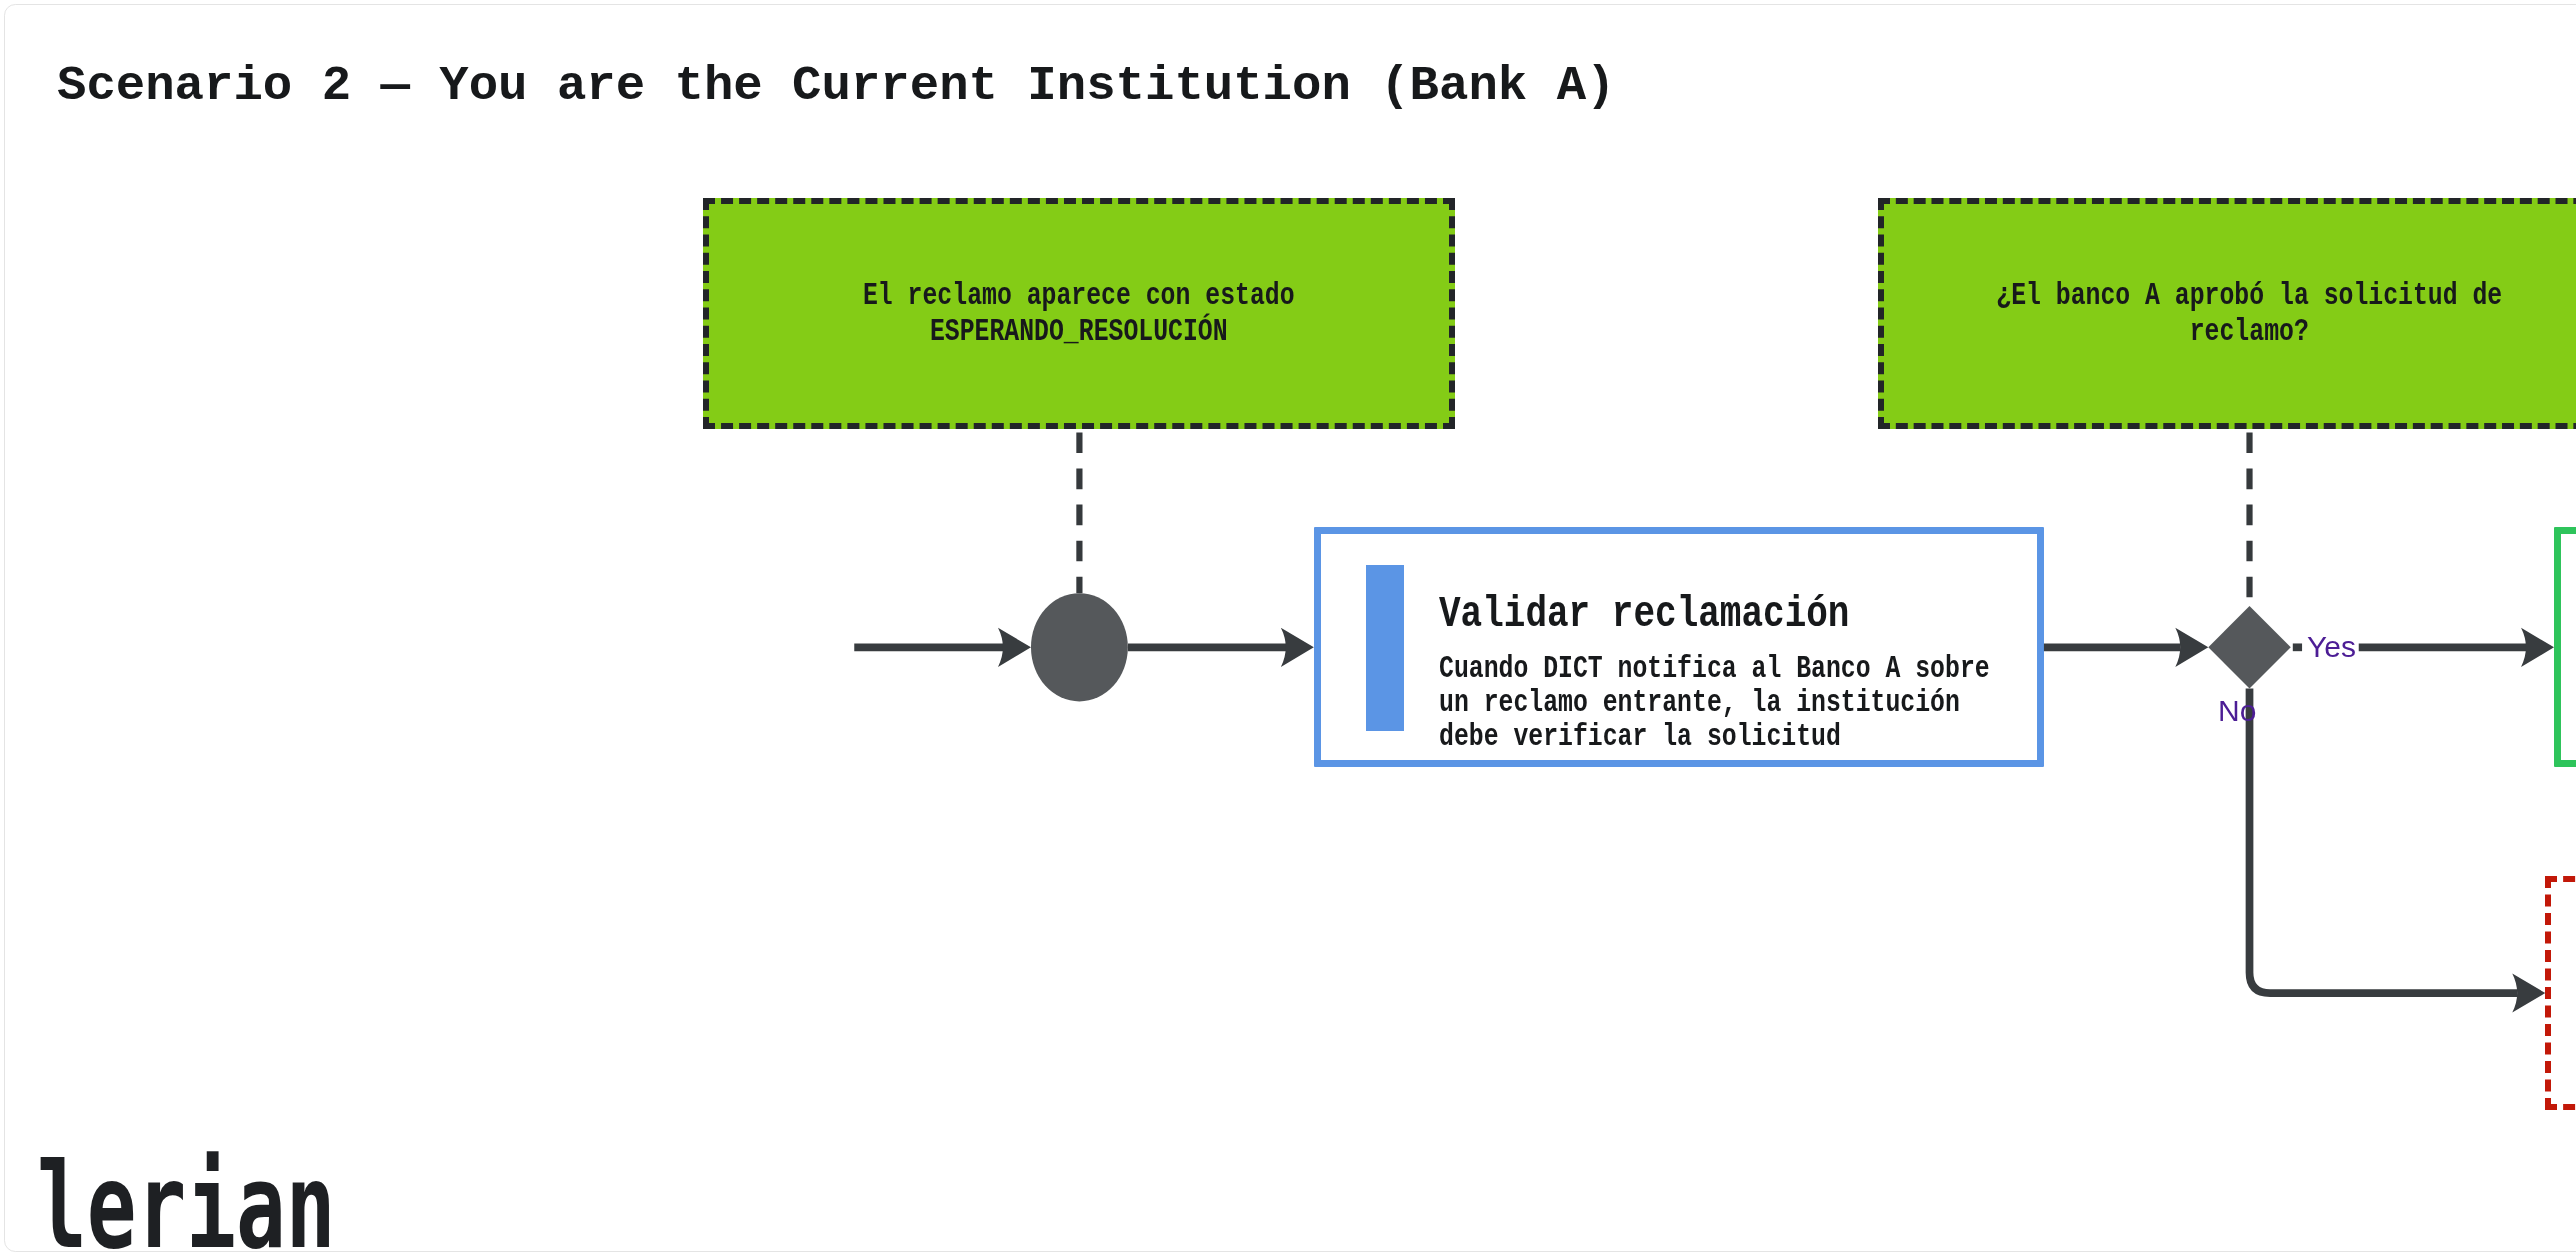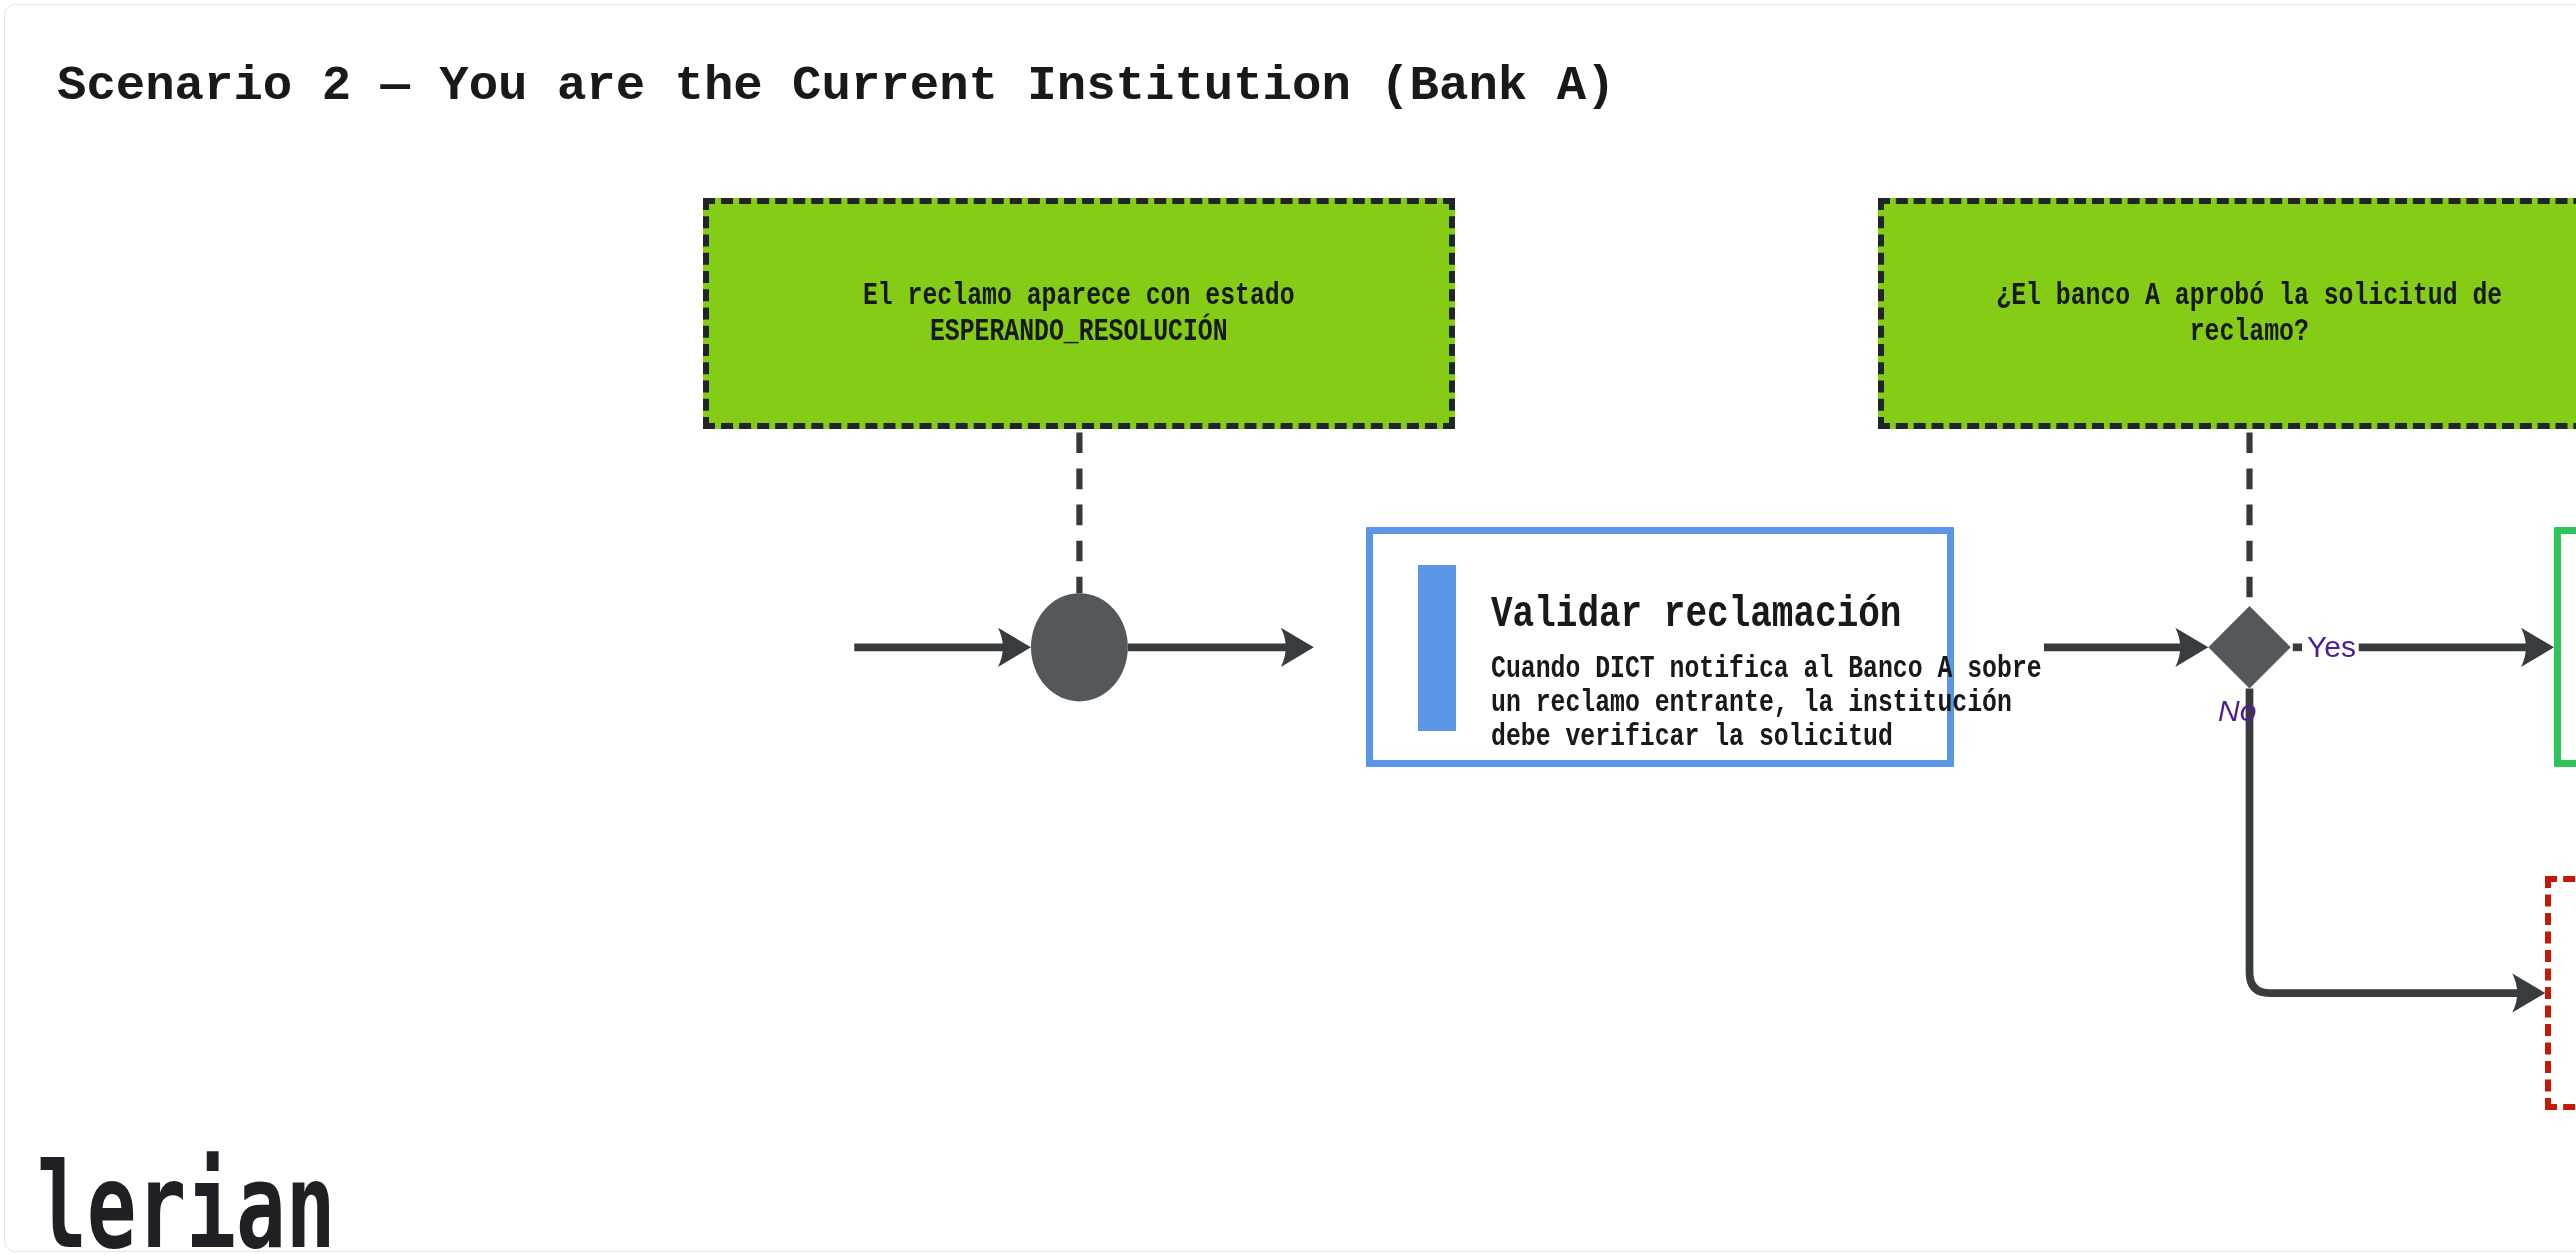--- a/index.html
+++ b/index.html
@@ -10,34 +10,34 @@
 
   
   .note{position:absolute;top:198px;height:231px;box-sizing:border-box;border:6.2px dashed #222528;background:#84cc16;display:flex;flex-direction:column;justify-content:center;align-items:center;}
   .note .lines{transform:scaleX(0.8);text-align:center;font:700 31px "Liberation Mono",monospace;line-height:36px;white-space:nowrap;color:#17191B;}
   .note1{left:703px;width:752px;}
   .note2{left:1878px;width:743px;}
 
   
   .task{position:absolute;top:527px;height:240px;box-sizing:border-box;border:7.7px solid;background:#ffffff;border-radius:1px;}
   .task-yellow{left:124px;width:729px;border-color:#FFE50A;}
-  .task-blue{left:1366px;width:588px;border-color:#5B95E5;}
+  .task-blue{left:1314px;width:730px;border-color:#5B95E5;}
   .task-green{left:2554px;width:727px;border-color:#2EC45B;}
   .task .bar{position:absolute;left:45px;top:31px;width:38px;height:166px;}
   .task-yellow .bar{background:#F8D44D;}
   .task-blue .bar{background:#5B95E5;}
   .task .t{position:absolute;left:118px;top:55px;font:700 45px "Liberation Mono",monospace;transform:scaleX(0.8);transform-origin:0 0;white-space:nowrap;color:#17191B;}
   .task .d{position:absolute;left:118px;top:118px;font:700 31px "Liberation Mono",monospace;line-height:34px;transform:scaleX(0.8);transform-origin:0 0;white-space:nowrap;color:#17191B;}
 
   
   .errbox{position:absolute;left:2545px;top:876px;width:737px;height:234px;box-sizing:border-box;border:6.7px dashed #C21808;background:#ffffff;display:flex;flex-direction:column;justify-content:center;align-items:center;}
 
   .edge-label{position:absolute;font:400 30px "Liberation Sans",sans-serif;color:#4c1d95;white-space:nowrap;}
   .lbl-yes{left:2307px;top:630px;}
-  .lbl-no{left:2218px;top:694px;font-style:italic;}
+  .lbl-no{left:2218px;top:694px;}
 
   .logo{position:absolute;left:37px;top:1137px;font:700 118px "DejaVu Sans Mono",monospace;transform:scaleX(0.7);transform-origin:0 0;color:#1E2023;white-space:nowrap;}
 
   .connector-layer{position:absolute;left:0;top:0;pointer-events:none;}
 </style>
 </head>
 <body>
 
 <div class="canvas">
 

